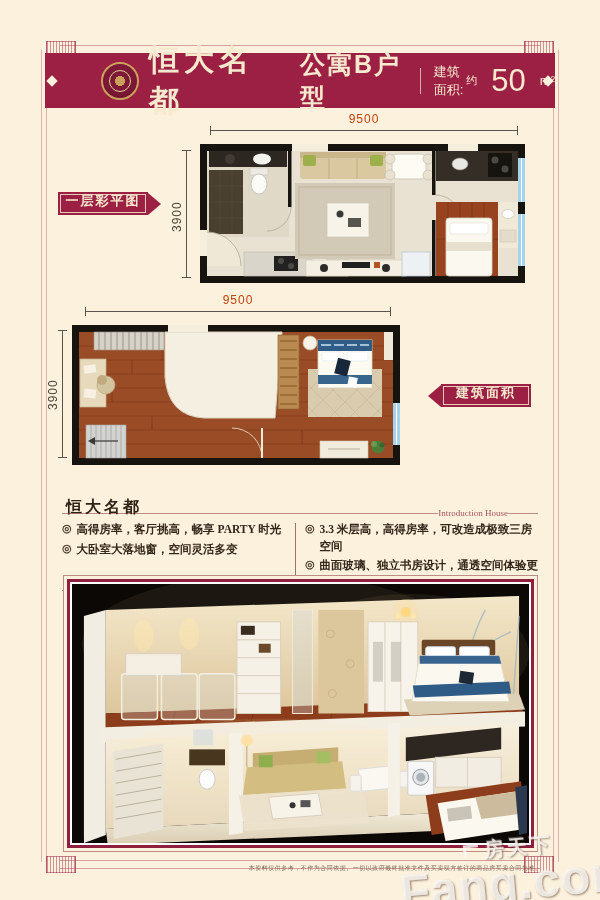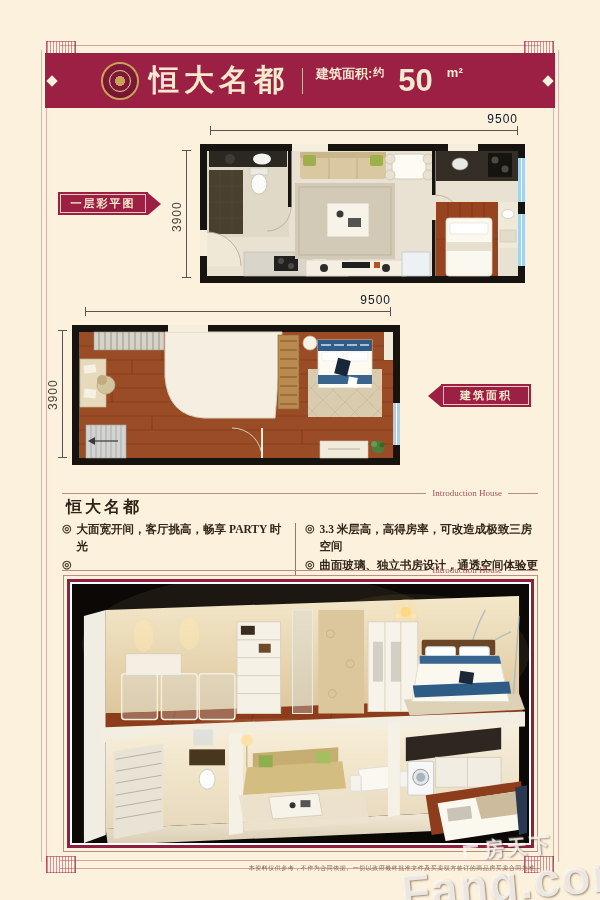--- a/index.html
+++ b/index.html
@@ -24,50 +24,50 @@
   .diamond{position:absolute;top:50%;width:8px;height:8px;background:#fcf1dc;transform:translateY(-50%) rotate(45deg);}
   .diamond.l{left:3px;} .diamond.r{right:3px;}
   .crest{width:34px;height:34px;border-radius:50%;margin-left:56px;flex:0 0 auto;
          border:2px solid #caa05a;background:radial-gradient(circle at 50% 40%, #7d1837 55%, #5e0f27 100%);
          display:flex;align-items:center;justify-content:center;}
   .crest .inner{width:20px;height:20px;border-radius:50%;border:1px solid #e8cf9a;
          background:radial-gradient(circle,#caa05a 0 35%,#7d1837 36%);}
   .brand{font-family:"Liberation Serif",serif;font-size:30px;font-weight:700;letter-spacing:5px;margin-left:10px;}
   .apt-title{font-size:25px;font-weight:700;letter-spacing:2px;margin-left:34px;}
   .hsep{width:1px;height:26px;background:rgba(246,233,206,.7);margin:0 13px;}
-  .area{display:flex;align-items:flex-start;font-weight:700;}
+  .area{display:flex;align-items:center;font-weight:400;}
   .area .pre{font-size:13px;} .area .approx{font-size:11px;margin-left:1px;}
   .area .val{font-size:31px;line-height:1;margin:0 14px;} .area .unit{font-size:13px;}
 
   
-  .dimlabel{position:absolute;font-size:12px;color:#0f172a;letter-spacing:1px;text-align:right;}
+  .dimlabel{position:absolute;font-size:12px;color:#c2410c;letter-spacing:1px;text-align:center;}
   .dimline{position:absolute;height:1px;background:#5a544c;}
   .dimline::before,.dimline::after{content:"";position:absolute;top:-4px;width:1px;height:9px;background:#5a544c;}
   .dimline::before{left:0;} .dimline::after{right:0;}
   .dimline-v{position:absolute;width:1px;background:#5a544c;}
   .dimline-v::before,.dimline-v::after{content:"";position:absolute;left:-4px;width:9px;height:1px;background:#5a544c;}
   .dimline-v::before{top:0;} .dimline-v::after{bottom:0;}
   .dimlabel-v{position:absolute;font-size:12px;color:#4a443c;letter-spacing:1px;
               transform:rotate(-90deg);transform-origin:left top;}
 
   
   .plan-tag{position:absolute;width:90px;height:23px;background:#9c2044;color:#f6e9ce;
-            font-weight:700;font-size:11px;letter-spacing:2px;
-            display:flex;align-items:center;justify-content:center;}
+            font-weight:700;font-size:13px;letter-spacing:2px;
+            display:flex;justify-content:center;}
   .plan-tag::after{content:"";position:absolute;inset:2px;border:1px solid rgba(246,233,206,.85);}
   .arr-r{position:absolute;right:-13px;top:50%;transform:translateY(-50%);width:0;height:0;
          border-top:11px solid transparent;border-bottom:11px solid transparent;border-left:13px solid #9c2044;}
   .arr-l{position:absolute;left:-13px;top:50%;transform:translateY(-50%);width:0;height:0;
          border-top:11px solid transparent;border-bottom:11px solid transparent;border-right:13px solid #9c2044;}
 
   .plan-svg{position:absolute;}
 
   
-  .ih-divider{position:absolute;left:62px;width:476px;display:flex;align-items:center;gap:6px;
-              color:#a2545c;font-family:"Liberation Serif",serif;font-size:9px;}
+  .ih-divider{position:absolute;left:62px;width:476px;display:flex;align-items:center;
+              color:#a2545c;font-family:"Liberation Serif",serif;font-size:9px;margin-top:20px;}
   .ih-divider .line{height:1px;background:#bb8d86;}
   .ih-divider .long{flex:1;} .ih-divider .short{width:30px;}
   .review-title{position:absolute;left:66px;top:497px;font-family:"Liberation Serif",serif;
                 font-size:16px;font-weight:700;letter-spacing:3px;color:#2f2317;}
   .review-cols{position:absolute;left:62px;top:521px;width:478px;display:flex;}
   .review-col{display:flex;flex-direction:column;gap:3px;}
   .review-col.a{flex:0 0 224px;} .review-col.b{flex:1;}
   .vsep{width:1px;background:#99756f;margin:2px 9px;}
   .point{display:flex;gap:5px;font-family:"Liberation Serif",serif;font-weight:700;
          font-size:11.5px;color:#33261a;line-height:1.45;}
@@ -109,20 +109,21 @@
     <div class="cap l"></div>
     <div class="cap r"></div>
   </div>
 
   <div class="header">
     <div class="diamond l"></div>
     <div class="crest">
         <div class="inner"></div>
       </div>
     <div class="brand">恒大名都</div>
+    <div class="apt-title">公寓B户型</div>
     <div class="hsep"></div>
     <div class="area">
       <span class="pre">建筑面积:</span>
       <span class="approx">约</span>
       <span class="val">50</span>
       <span class="unit">m²</span>
     </div>
     <div class="diamond r"></div>
   </div>
 
@@ -296,24 +297,25 @@
     <span>Introduction House</span>
     <div class="line short"></div>
   </div>
 
   <div class="review-title">恒大名都</div>
 
   <div class="review-cols">
     <div class="review-col a">
       <div class="point">
         <span class="bullet">◎</span>
-        <span>大面宽开间，客厅挑高，畅享 PARTY 时光</span>
+        <span>高得房率，客厅挑高，畅享 PARTY 时光</span>
       </div>
       <div class="point">
         <span class="bullet">◎</span>
+        <span>大卧室大落地窗，空间灵活多变</span>
       </div>
     </div>
     <div class="vsep"></div>
     <div class="review-col b">
       <div class="point">
         <span class="bullet">◎</span>
         <span>3.3 米层高，高得房率，可改造成极致三房空间</span>
       </div>
       <div class="point">
         <span class="bullet">◎</span>

